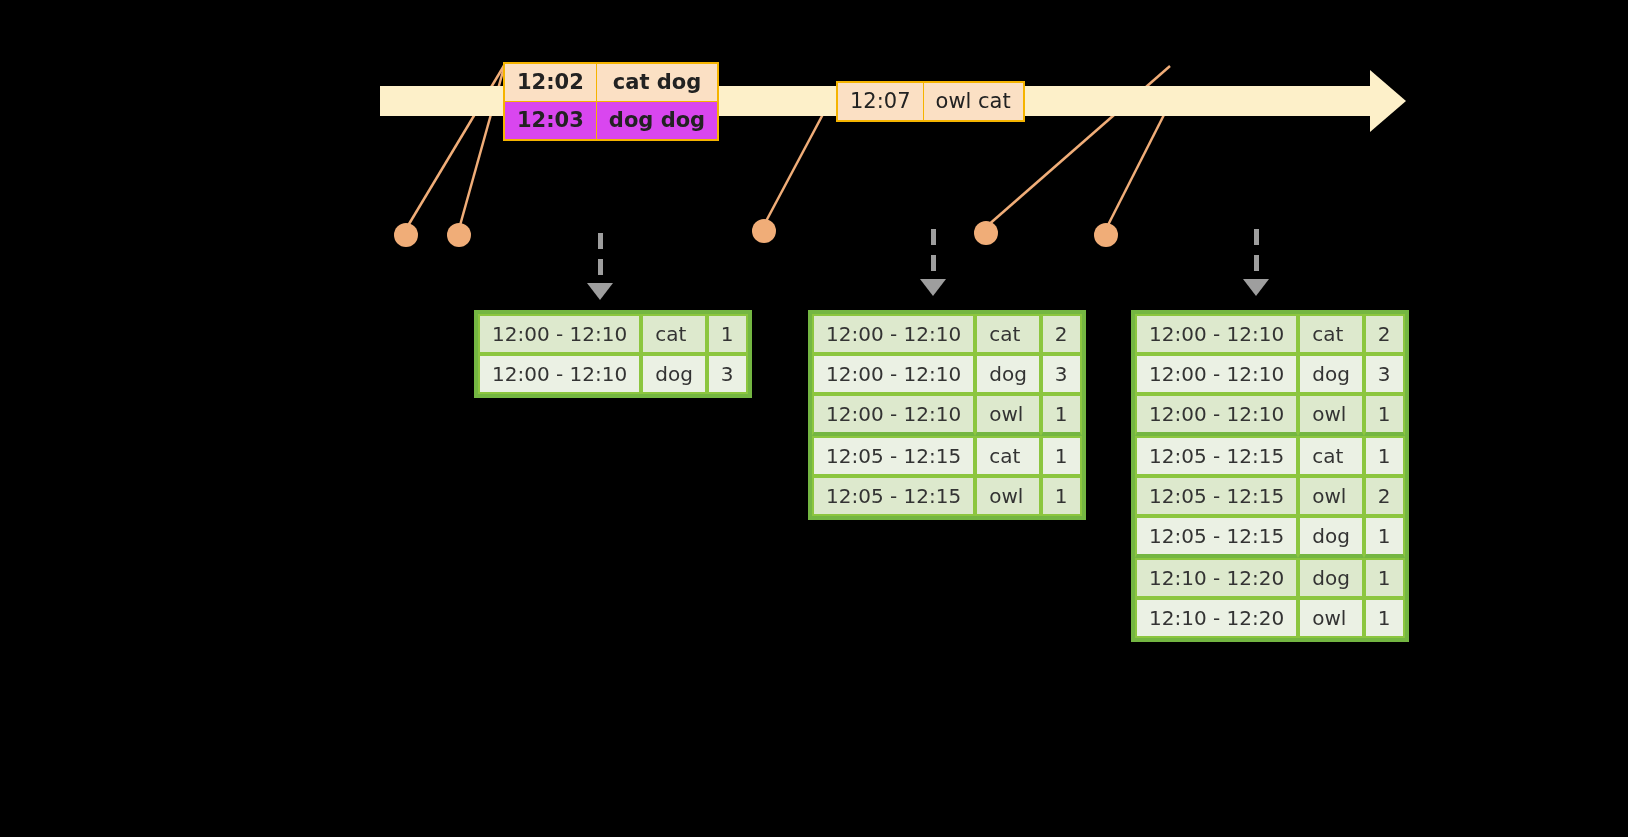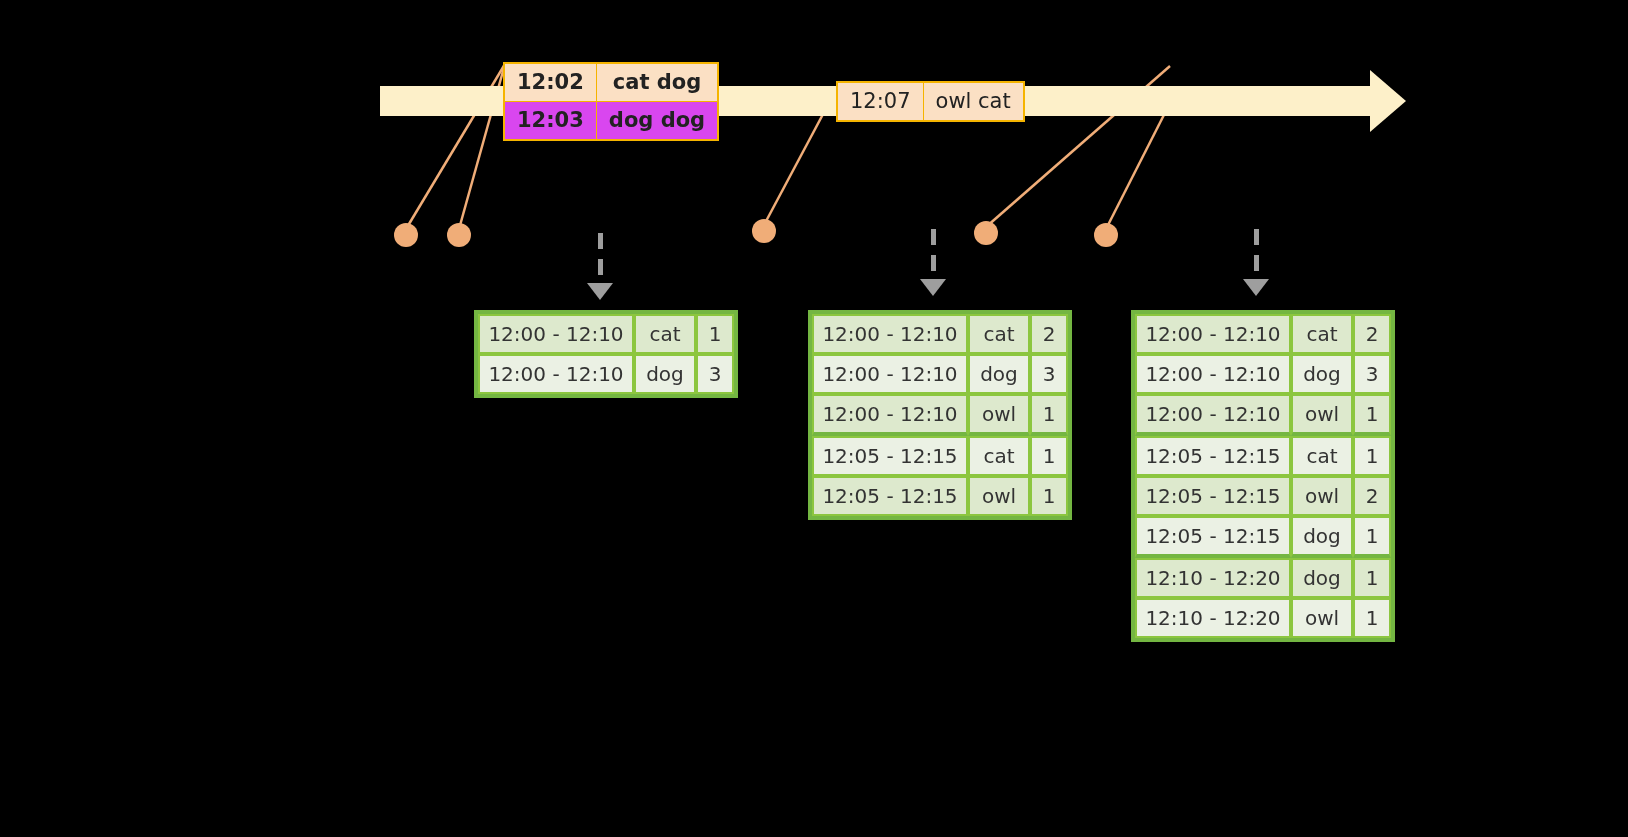--- a/index.html
+++ b/index.html
@@ -66,22 +66,21 @@
     position: absolute;
     border-collapse: separate;
     border-spacing: 0;
     background: #ffffff;
     font-size: 20px;
     color: #333333;
     border: 4px solid #74b642;
   }
   .res-table td {
     border: 2px solid #8cc63f;
-    padding: 4px 4px;
-    text-align: center;
+    padding: 4px 12px;
     white-space: nowrap;
     height: 38px;
     line-height: 28px;
   }
   .res-table tr.shade td { background: #dde9cd; }
   .res-table tr.light td { background: #ebf1e4; }
   .res-table td.c-range { width: 156px; }
   .res-table td.c-word  { width: 62px; }
   .res-table td.c-count { width: 38px; }
   .res-table tr.grp-end td { border-bottom: 4px solid #74b642; }

